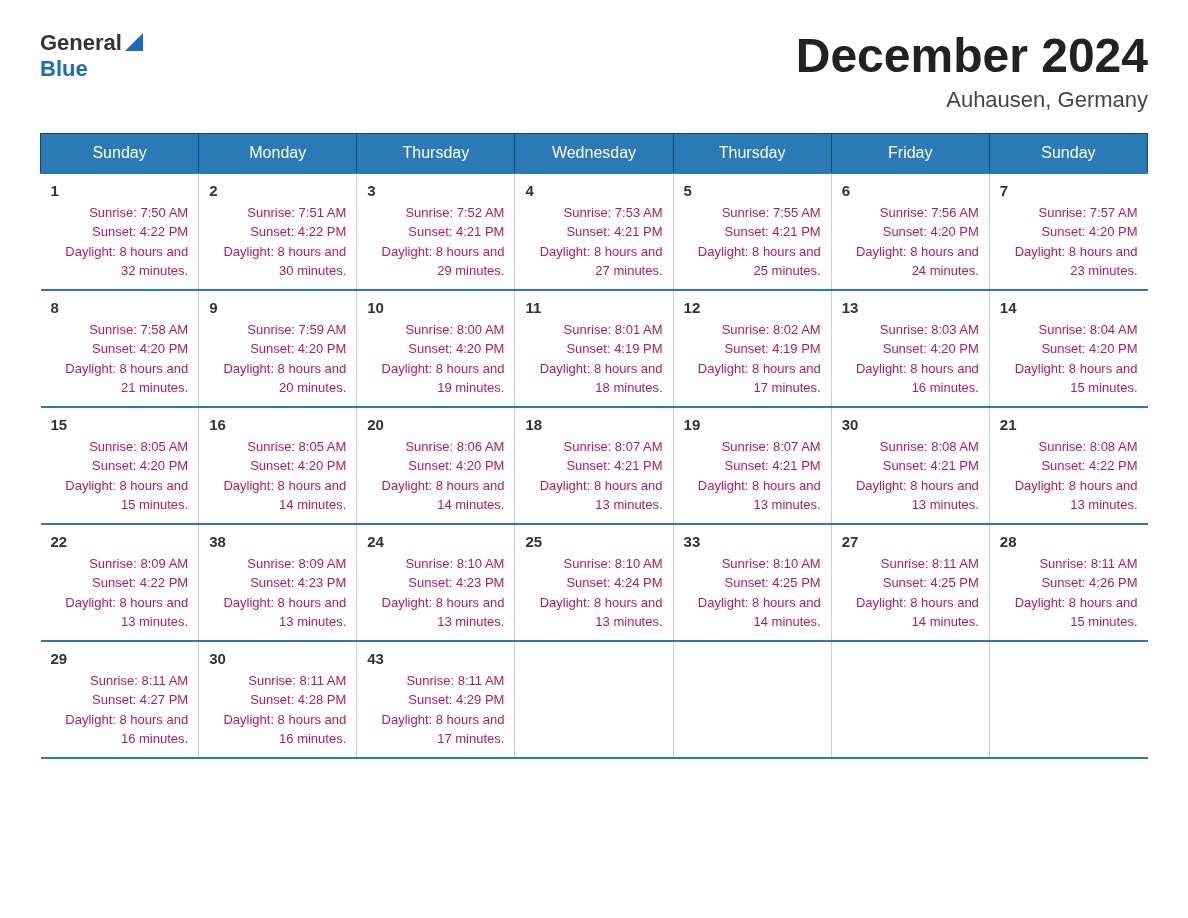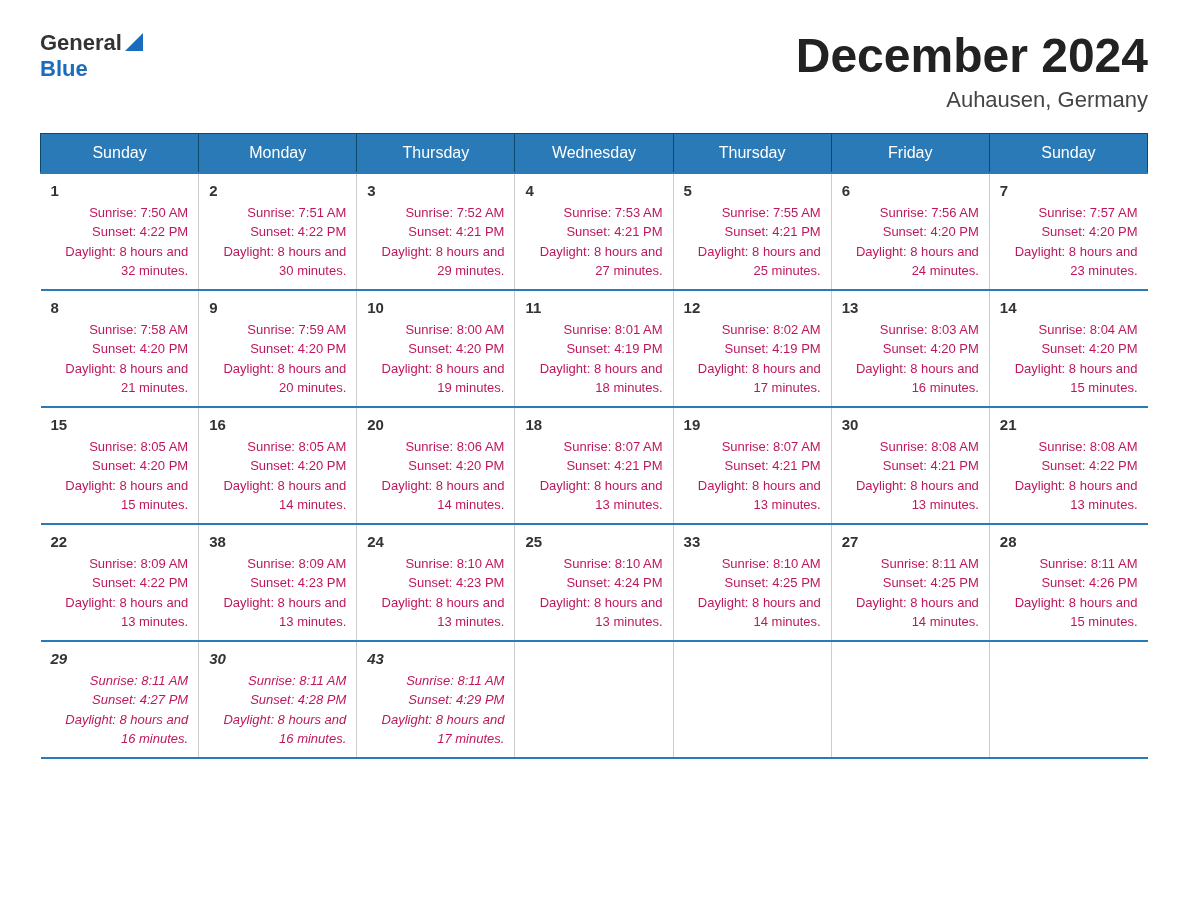--- a/index.html
+++ b/index.html
@@ -54,21 +54,20 @@
       border-right: 1px solid #cccccc;
       font-size: 13px;
       color: #333;
       min-height: 100px;
     }
     tbody td:last-child {
       border-right: none;
     }
     tbody tr:last-child td {
       border-bottom: 2px solid #2a7ab8;
-      font-style: italic;
     }
     .day-number {
       font-size: 15px;
       font-weight: bold;
       display: block;
       margin-bottom: 4px;
     }
     .day-info {
       font-size: 13px;
       line-height: 1.5;

